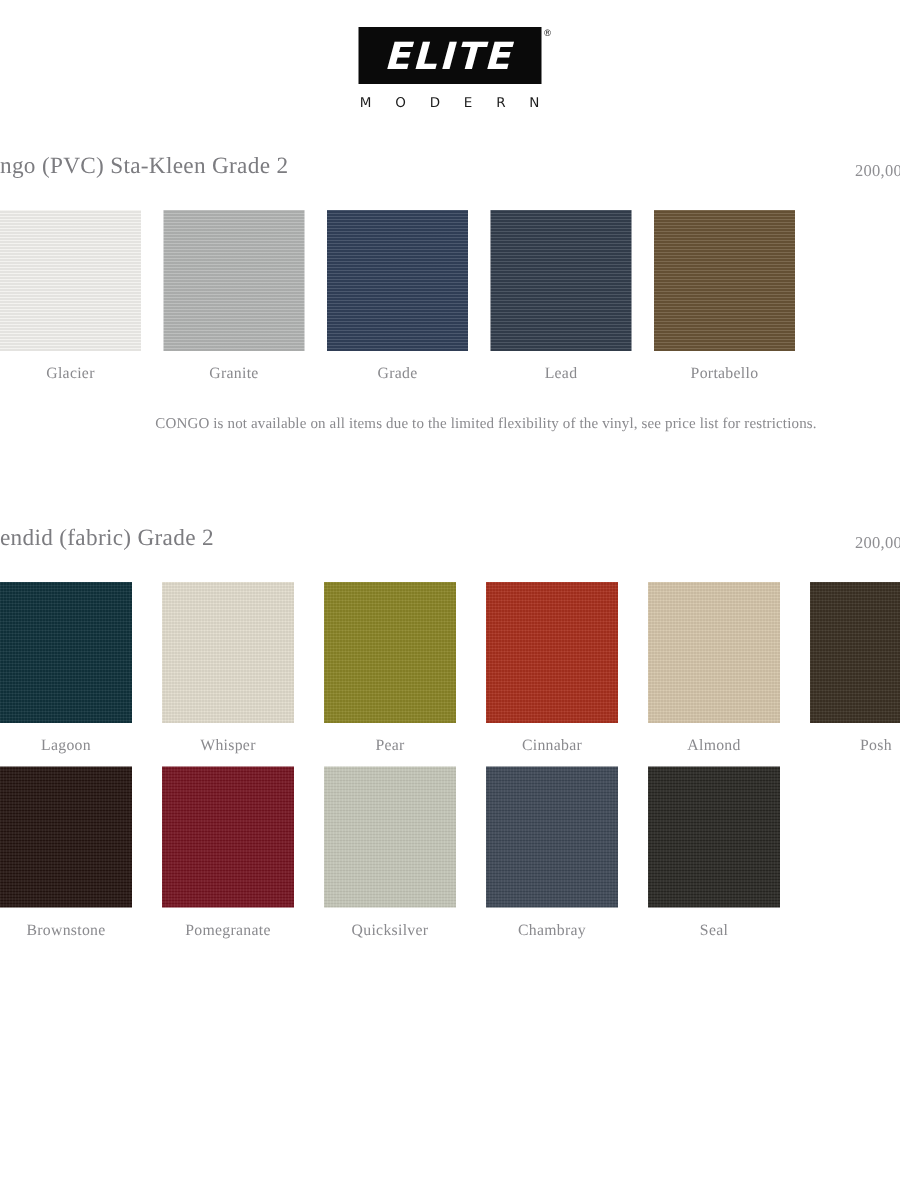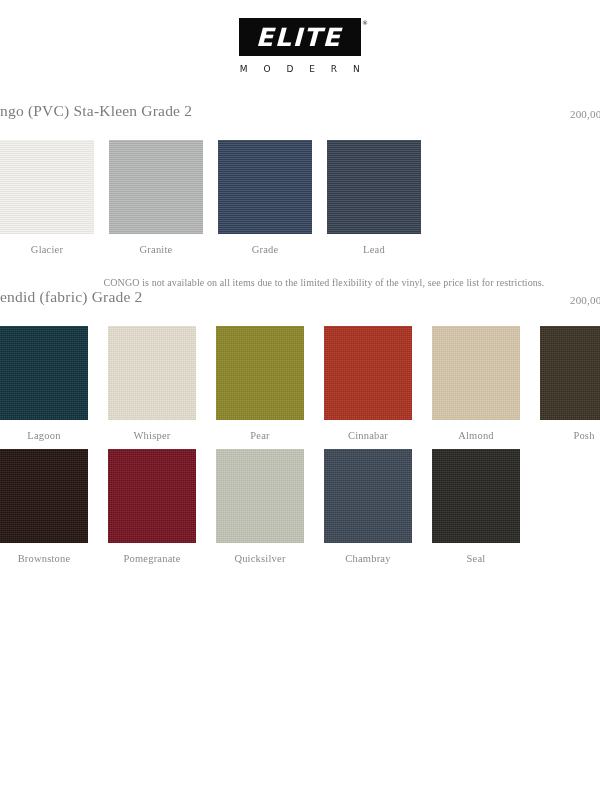--- a/index.html
+++ b/index.html
@@ -153,21 +153,21 @@
     font-size: 10px;
     letter-spacing: 0.1px;
     text-align: center;
     margin-top: 22px;
     margin-left: -40px;
     width: 568px;
     padding-left: 40px;
   }
 
   .section-pvc  { margin-top: 28px; }
-  .section-fabric { }
+  .section-fabric { margin-top: 62px; }
   .pad { padding-left: 40px; }
 </style>
 </head>
 <body>
 
 <div class="logo-area">
   <div class="logo-box">
     <span class="logo-wordmark">ELITE</span>
     <span class="reg-mark">®</span>
   </div>
@@ -190,20 +190,24 @@
         <div class="chip-label">Granite</div>
       </div>
       <div class="swatch-cell">
         <div class="chip vinyl" style="background: rgb(50, 65, 90);"></div>
         <div class="chip-label">Grade</div>
       </div>
       <div class="swatch-cell">
         <div class="chip vinyl" style="background: rgb(52, 63, 78);"></div>
         <div class="chip-label">Lead</div>
       </div>
+      <div class="swatch-cell">
+        <div class="chip vinyl" style="background: rgb(106, 85, 55);"></div>
+        <div class="chip-label">Portabello</div>
+      </div>
     </div>
 
   <div class="note">CONGO is not available on all items due to the limited flexibility of the vinyl, see price list for restrictions.</div>
 </div>
 
 <div class="section section-fabric pad">
   <div class="section-header">
     <span class="section-title">endid (fabric) Grade 2</span>
     <span class="section-rubs">200,000 double r</span>
   </div>

